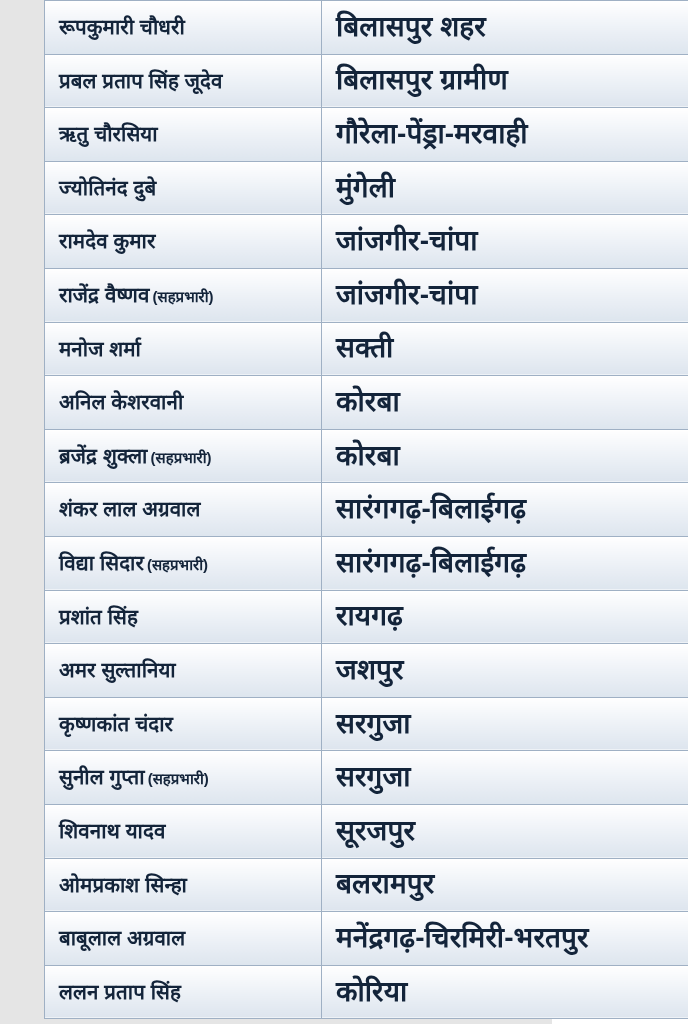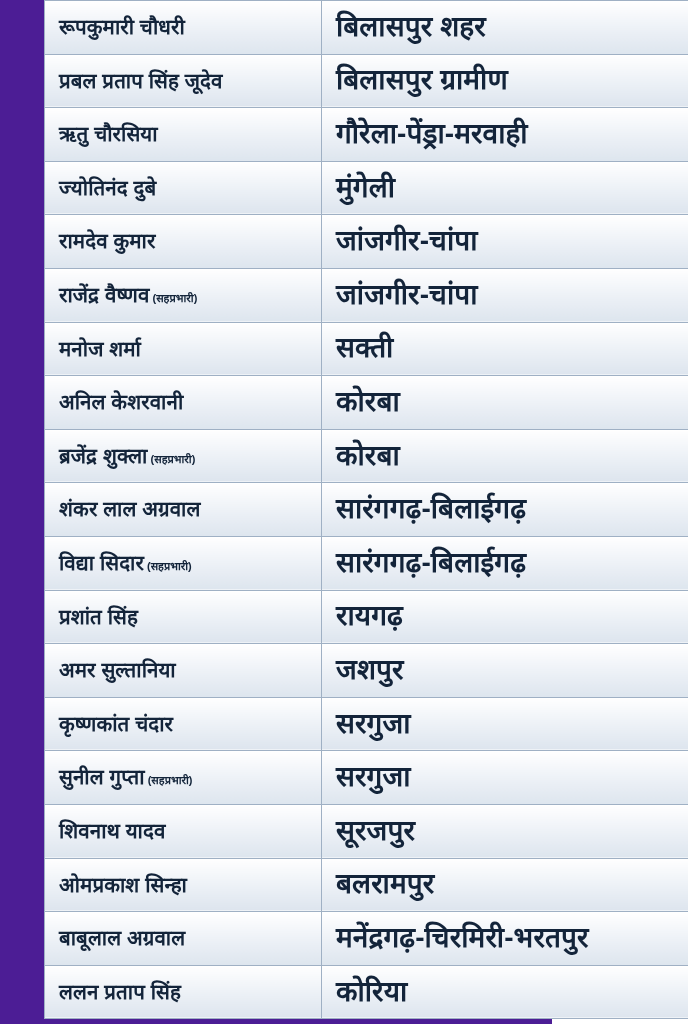--- a/index.html
+++ b/index.html
@@ -10,21 +10,21 @@
   body {
     width: 688px;
     height: 1024px;
     font-family: "Liberation Sans", "DejaVu Sans", sans-serif;
     overflow: hidden;
   }
   .page {
     position: relative;
     width: 552px;
     height: 1024px;
-    background: #4c1d95;
+    background: #e5e5e5;
     box-sizing: border-box;
     padding: 0 44px 0 44px;
   }
   .table {
     width: 600px;
     border-collapse: collapse;
     table-layout: fixed;
   }
   .table tr {
     height: 53.6px;
@@ -48,21 +48,21 @@
   .cell-text {
     font-size: 20.5px;
     font-weight: 600;
     letter-spacing: 0.1px;
     line-height: 1.1;
   }
   .cell-area .cell-text {
     font-size: 28px;
   }
   .suffix {
-    font-size: 11px;
+    font-size: 15px;
     font-weight: 600;
     margin-left: 3px;
     letter-spacing: 0;
   }
   .cellwrap {
     display: flex;
     align-items: baseline;
   }
 </style>
 </head>

